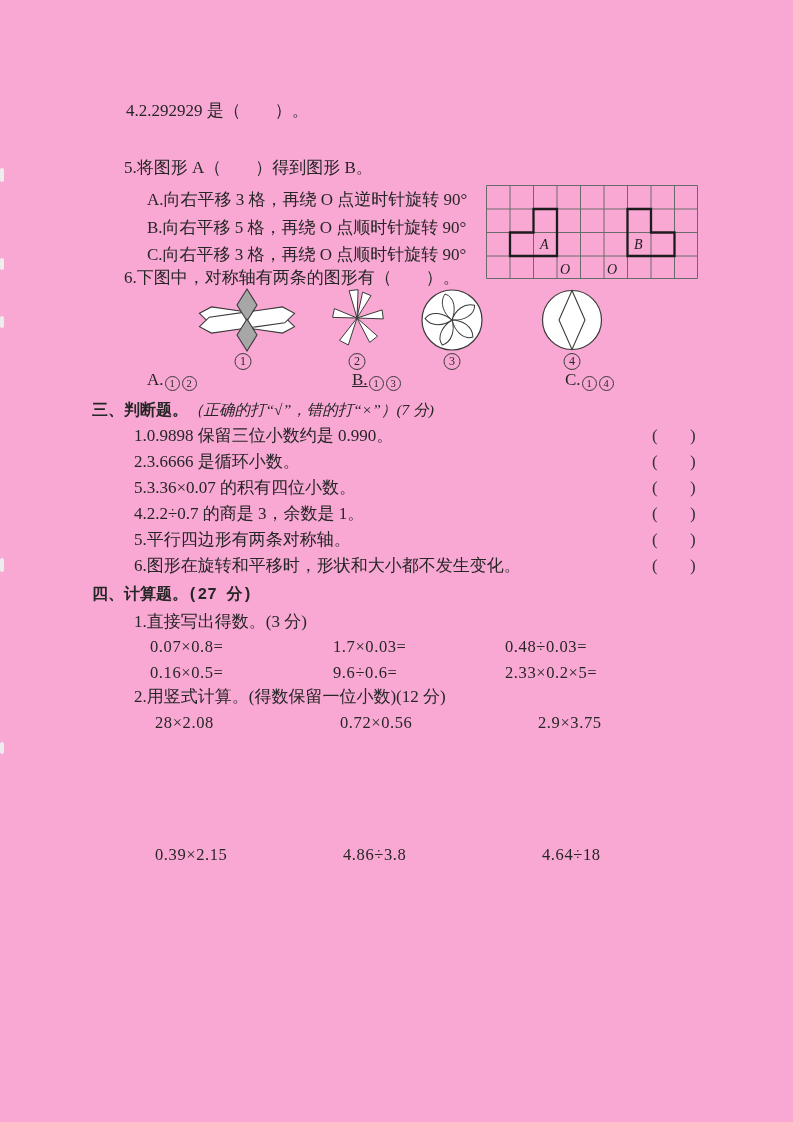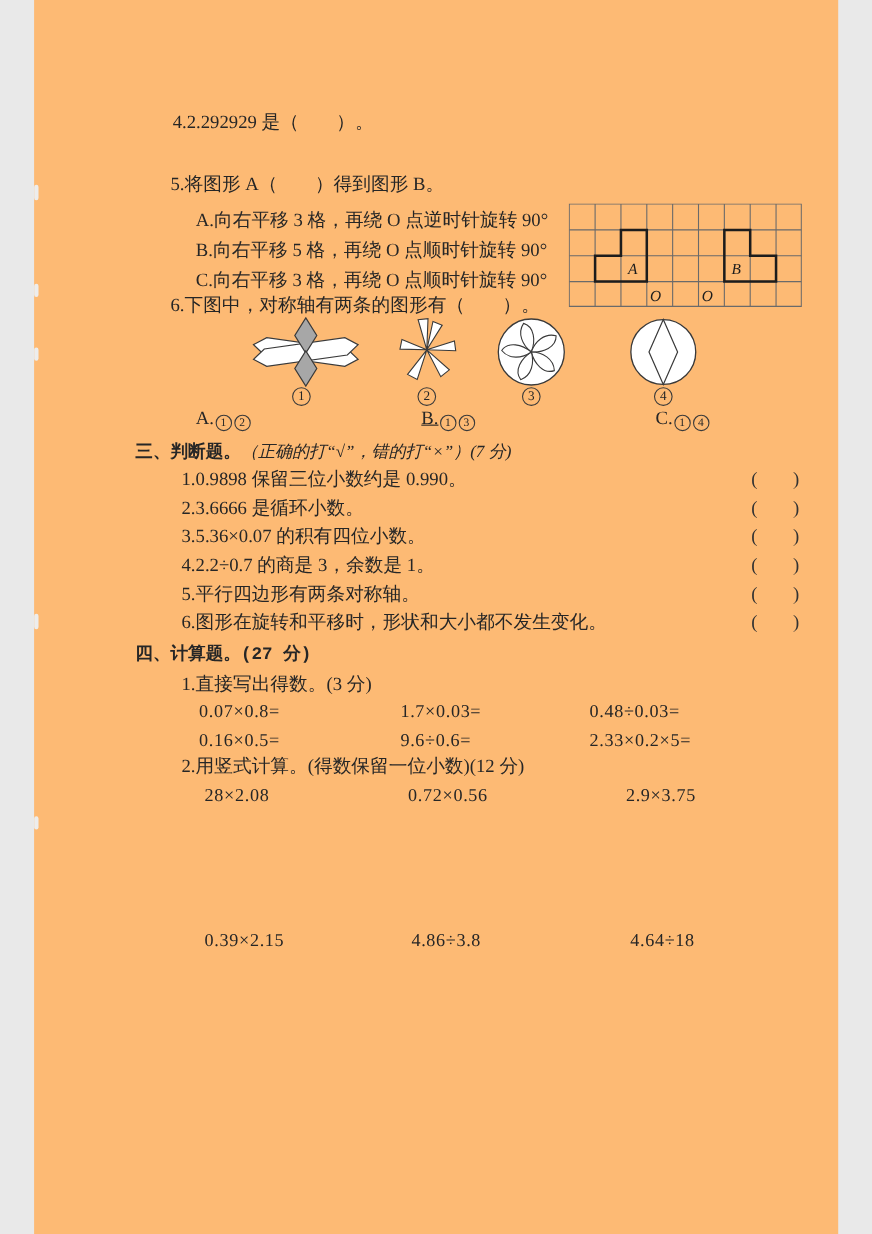--- a/index.html
+++ b/index.html
@@ -1,20 +1,20 @@
 <!DOCTYPE html>
 <html><head>
 <meta charset="utf-8">
 <style>
   html,body{margin:0;padding:0;background:#e9e9e9;}
   .page{
     position:relative;
-    width:731px;height:1122px;
+    width:793px;height:1122px;
     margin:0 auto;
-    background:#fdba74;
+    background:#f9a8d4;
     font-family:"Liberation Serif","DejaVu Serif",serif;
     color:#262626;
     overflow:hidden;
   }
   .abs{position:absolute;white-space:nowrap;}
   .t{font-size:17px;line-height:20px;}
   .calc{font-size:16.5px;letter-spacing:0.6px;}
   .sec-title{
     font-family:Liberation Mono, monospace;
     font-weight:700;font-size:16px;
@@ -140,21 +140,21 @@
     <span class="t" style="left:134px;">1.0.9898 保留三位小数约是 0.990。</span>
     <span class="bk" style="left:652px;">(</span>
     <span class="bk" style="left:690px;">)</span>
   </div>
   <div class="row" style="top:452px;">
     <span class="t" style="left:134px;">2.3.6666 是循环小数。</span>
     <span class="bk" style="left:652px;">(</span>
     <span class="bk" style="left:690px;">)</span>
   </div>
   <div class="row" style="top:478px;">
-    <span class="t" style="left:134px;">3.5.36×0.07 的积有四位小数。</span>
+    <span class="t" style="left:134px;">5.3.36×0.07 的积有四位小数。</span>
     <span class="bk" style="left:652px;">(</span>
     <span class="bk" style="left:690px;">)</span>
   </div>
   <div class="row" style="top:504px;">
     <span class="t" style="left:134px;">4.2.2÷0.7 的商是 3，余数是 1。</span>
     <span class="bk" style="left:652px;">(</span>
     <span class="bk" style="left:690px;">)</span>
   </div>
   <div class="row" style="top:530px;padding-left:8px;">
     <span class="t" style="left:134px;">5.平行四边形有两条对称轴。</span>

